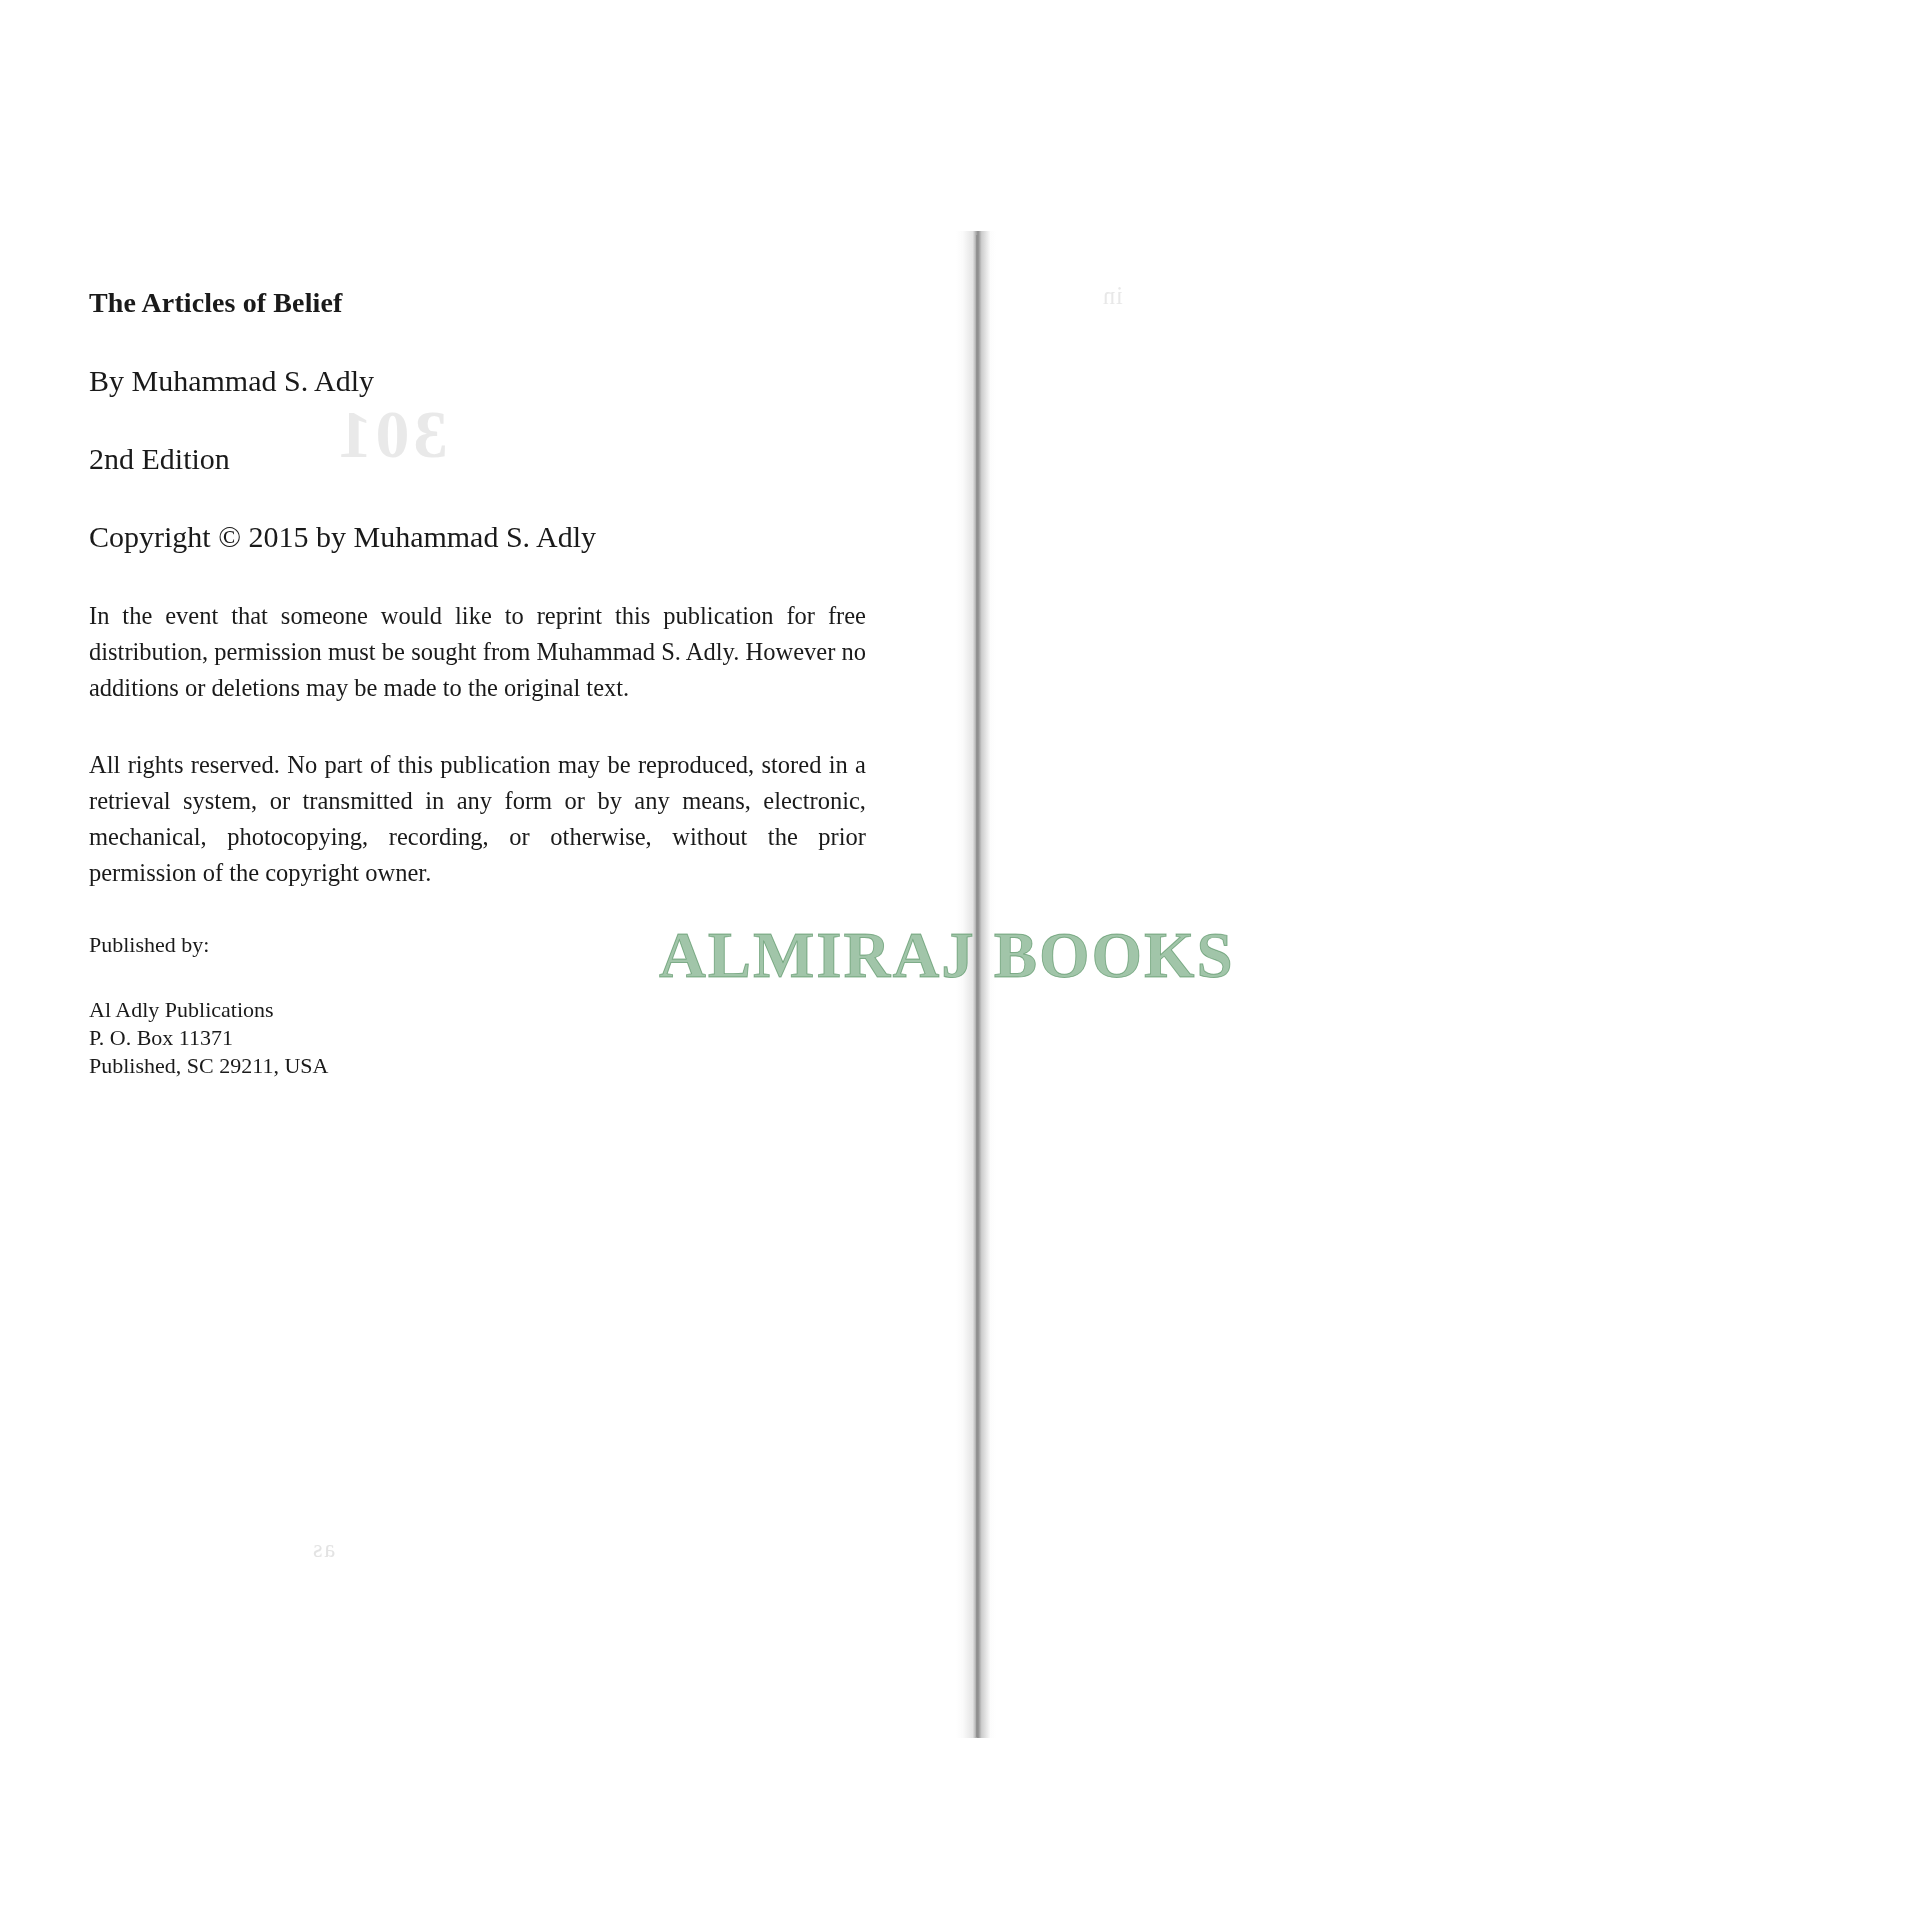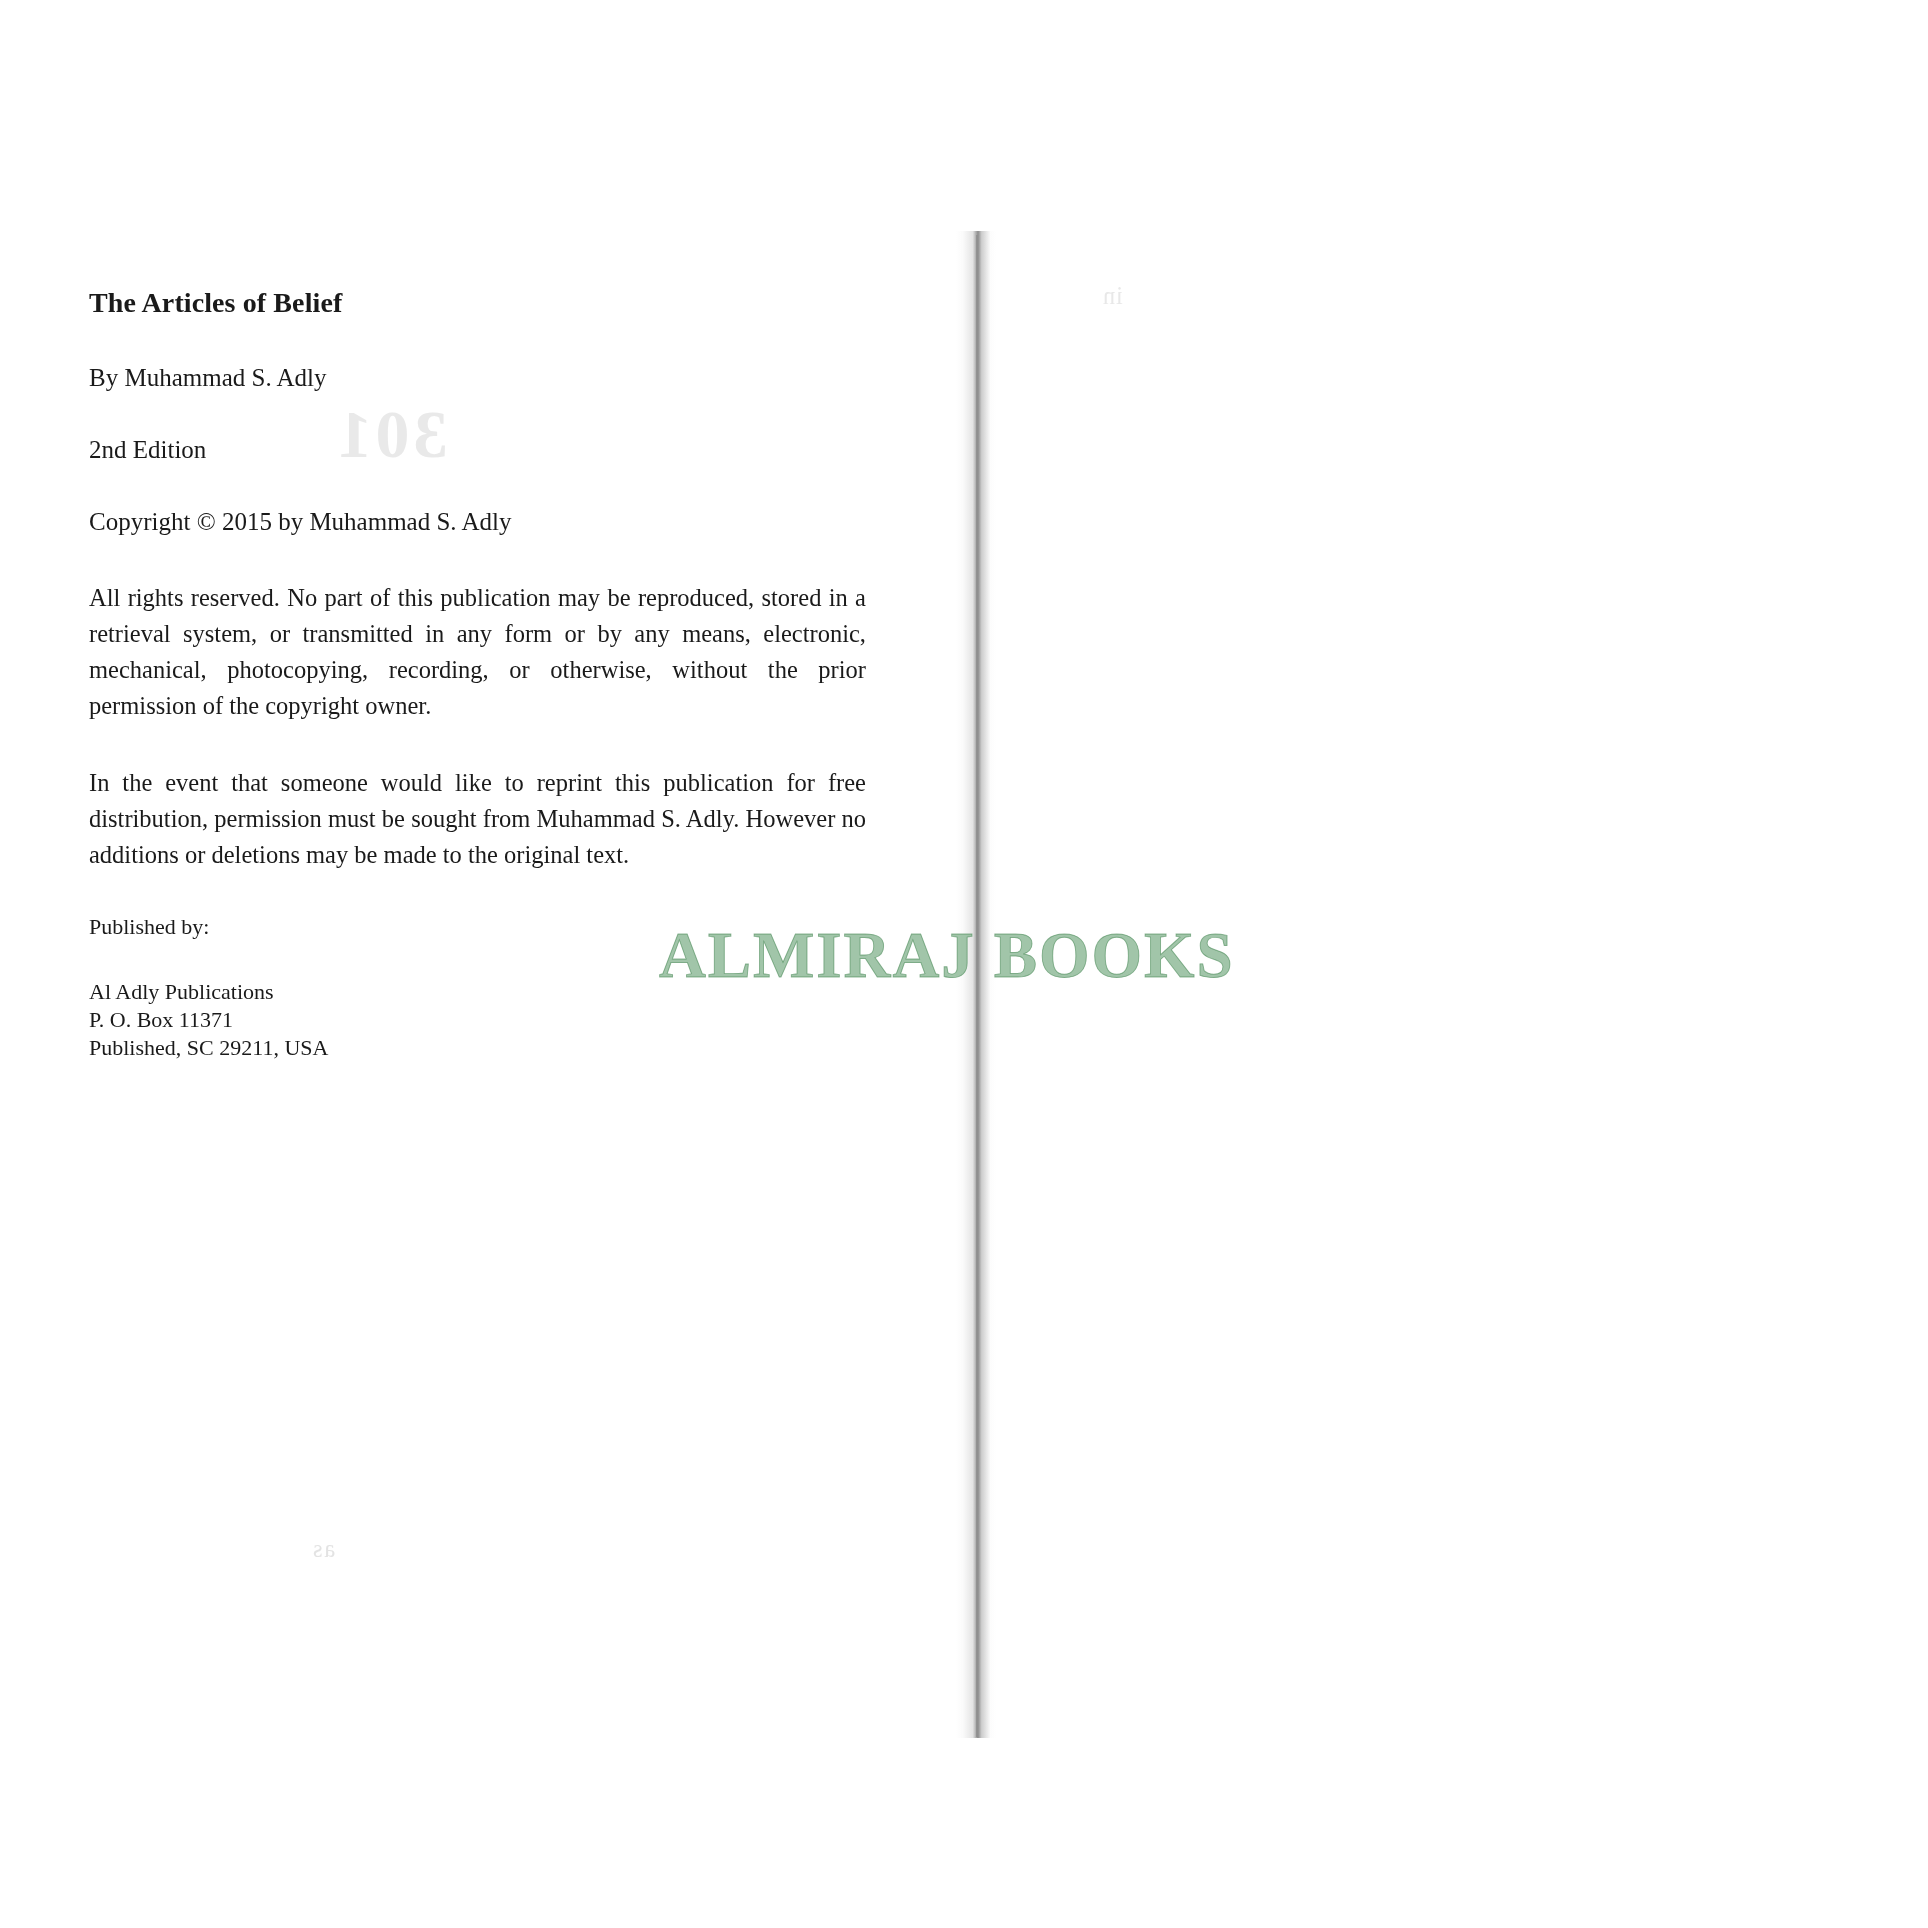--- a/index.html
+++ b/index.html
@@ -67,21 +67,21 @@
     top: 287px;
     width: 777px;
   }
   .book-title {
     font-weight: bold;
     font-size: 28px;
     letter-spacing: 0.1px;
     margin: 0 0 45px 0;
   }
   .left-line {
-    font-size: 25px;
+    font-size: 30px;
     margin: 0 0 44px 0;
   }
   .left-para {
     font-size: 24.5px;
     line-height: 36px;
     text-align: justify;
     margin: 0 0 41px 0;
   }
   .pub-by {
     font-size: 22px;
@@ -145,22 +145,22 @@
   <div class="ghost ghost-1">301</div>
   <div class="ghost ghost-2">as</div>
   <div class="ghost ghost-3">in</div>
 
   <div class="page page-left">
     <div class="left-content">
       <h1 class="book-title">The Articles of Belief</h1>
       <p class="left-line">By Muhammad S. Adly</p>
       <p class="left-line">2nd Edition</p>
       <p class="left-line">Copyright © 2015 by Muhammad S. Adly</p>
+      <p class="left-para">In the event that someone would like to reprint this publication for free distribution, permission must be sought from Muhammad S. Adly.  However no additions or deletions may be made to the original text.</p>
       <p class="left-para">All rights reserved.   No part of this publication may be reproduced, stored in a retrieval system, or transmitted in any form or by any means, electronic, mechanical, photocopying, recording, or otherwise, without the prior permission of the copyright owner.</p>
-      <p class="left-para">In the event that someone would like to reprint this publication for free distribution, permission must be sought from Muhammad S. Adly.  However no additions or deletions may be made to the original text.</p>
       <p class="pub-by">Published by:</p>
       <div class="addr-block">
         <div>Al Adly Publications</div>
         <div>P. O. Box 11371</div>
         <div>Published, SC 29211, USA</div>
       </div>
     </div>
   </div>
 
   <div class="spine"></div>

